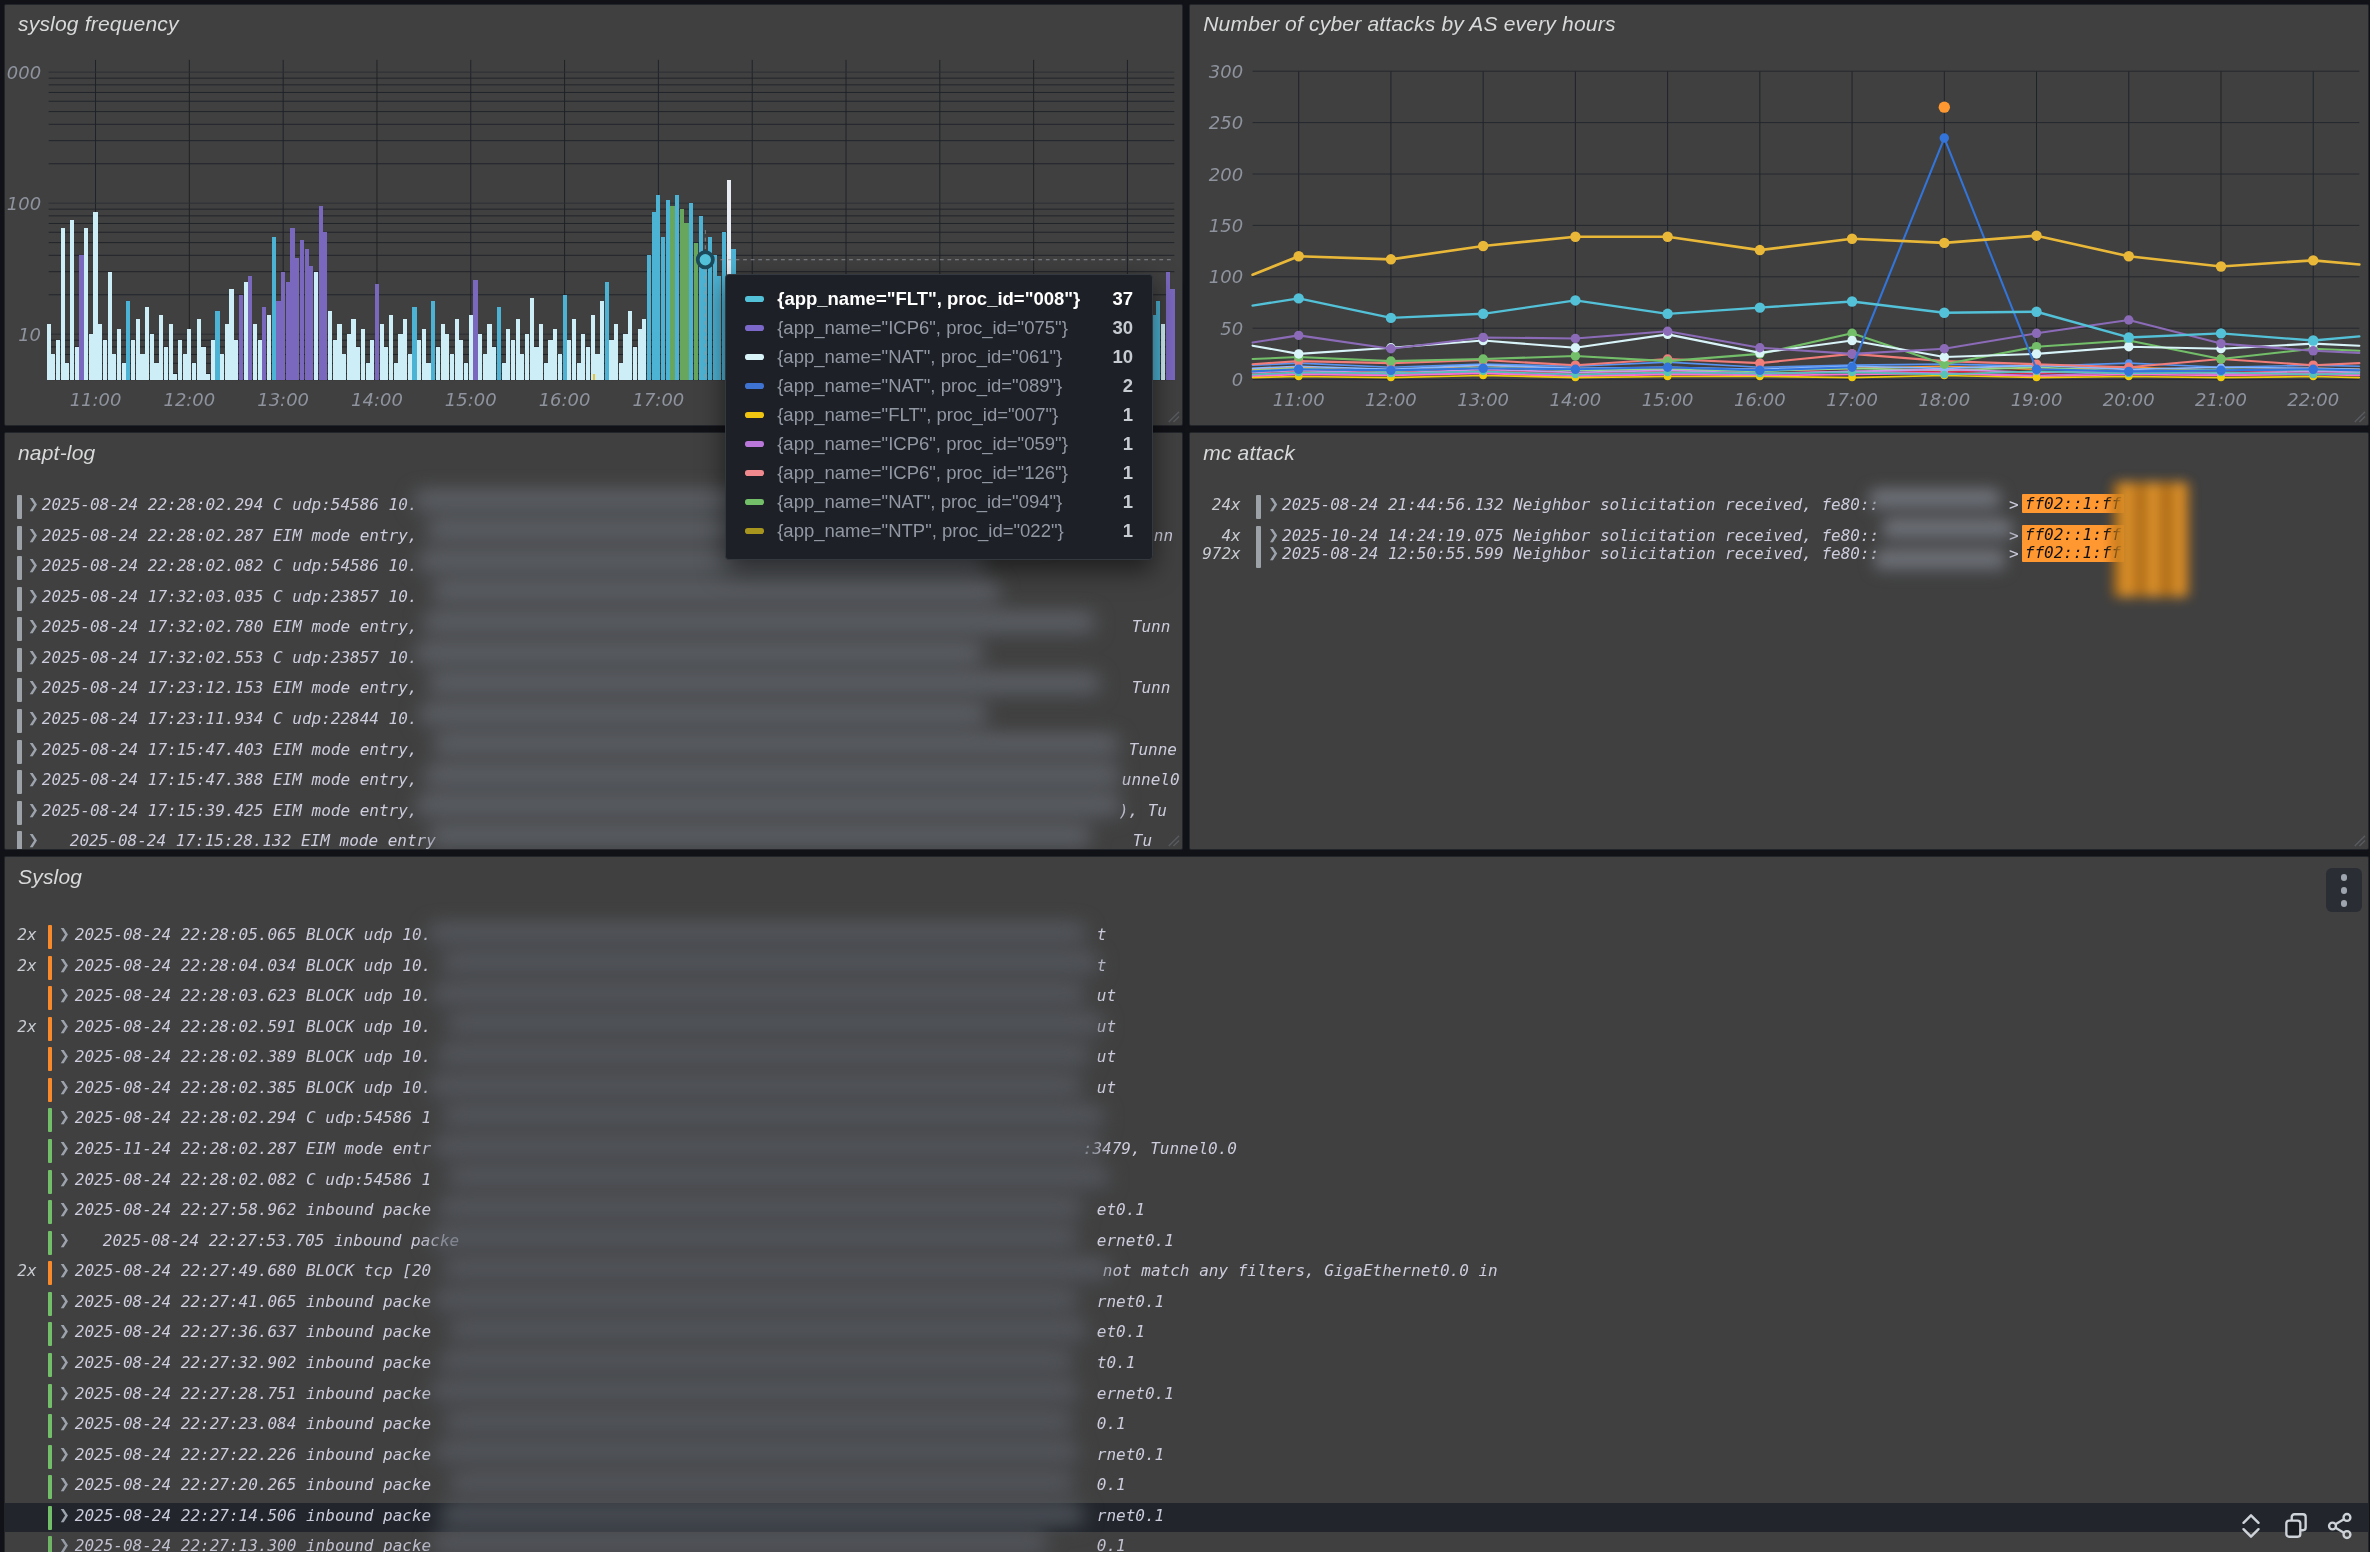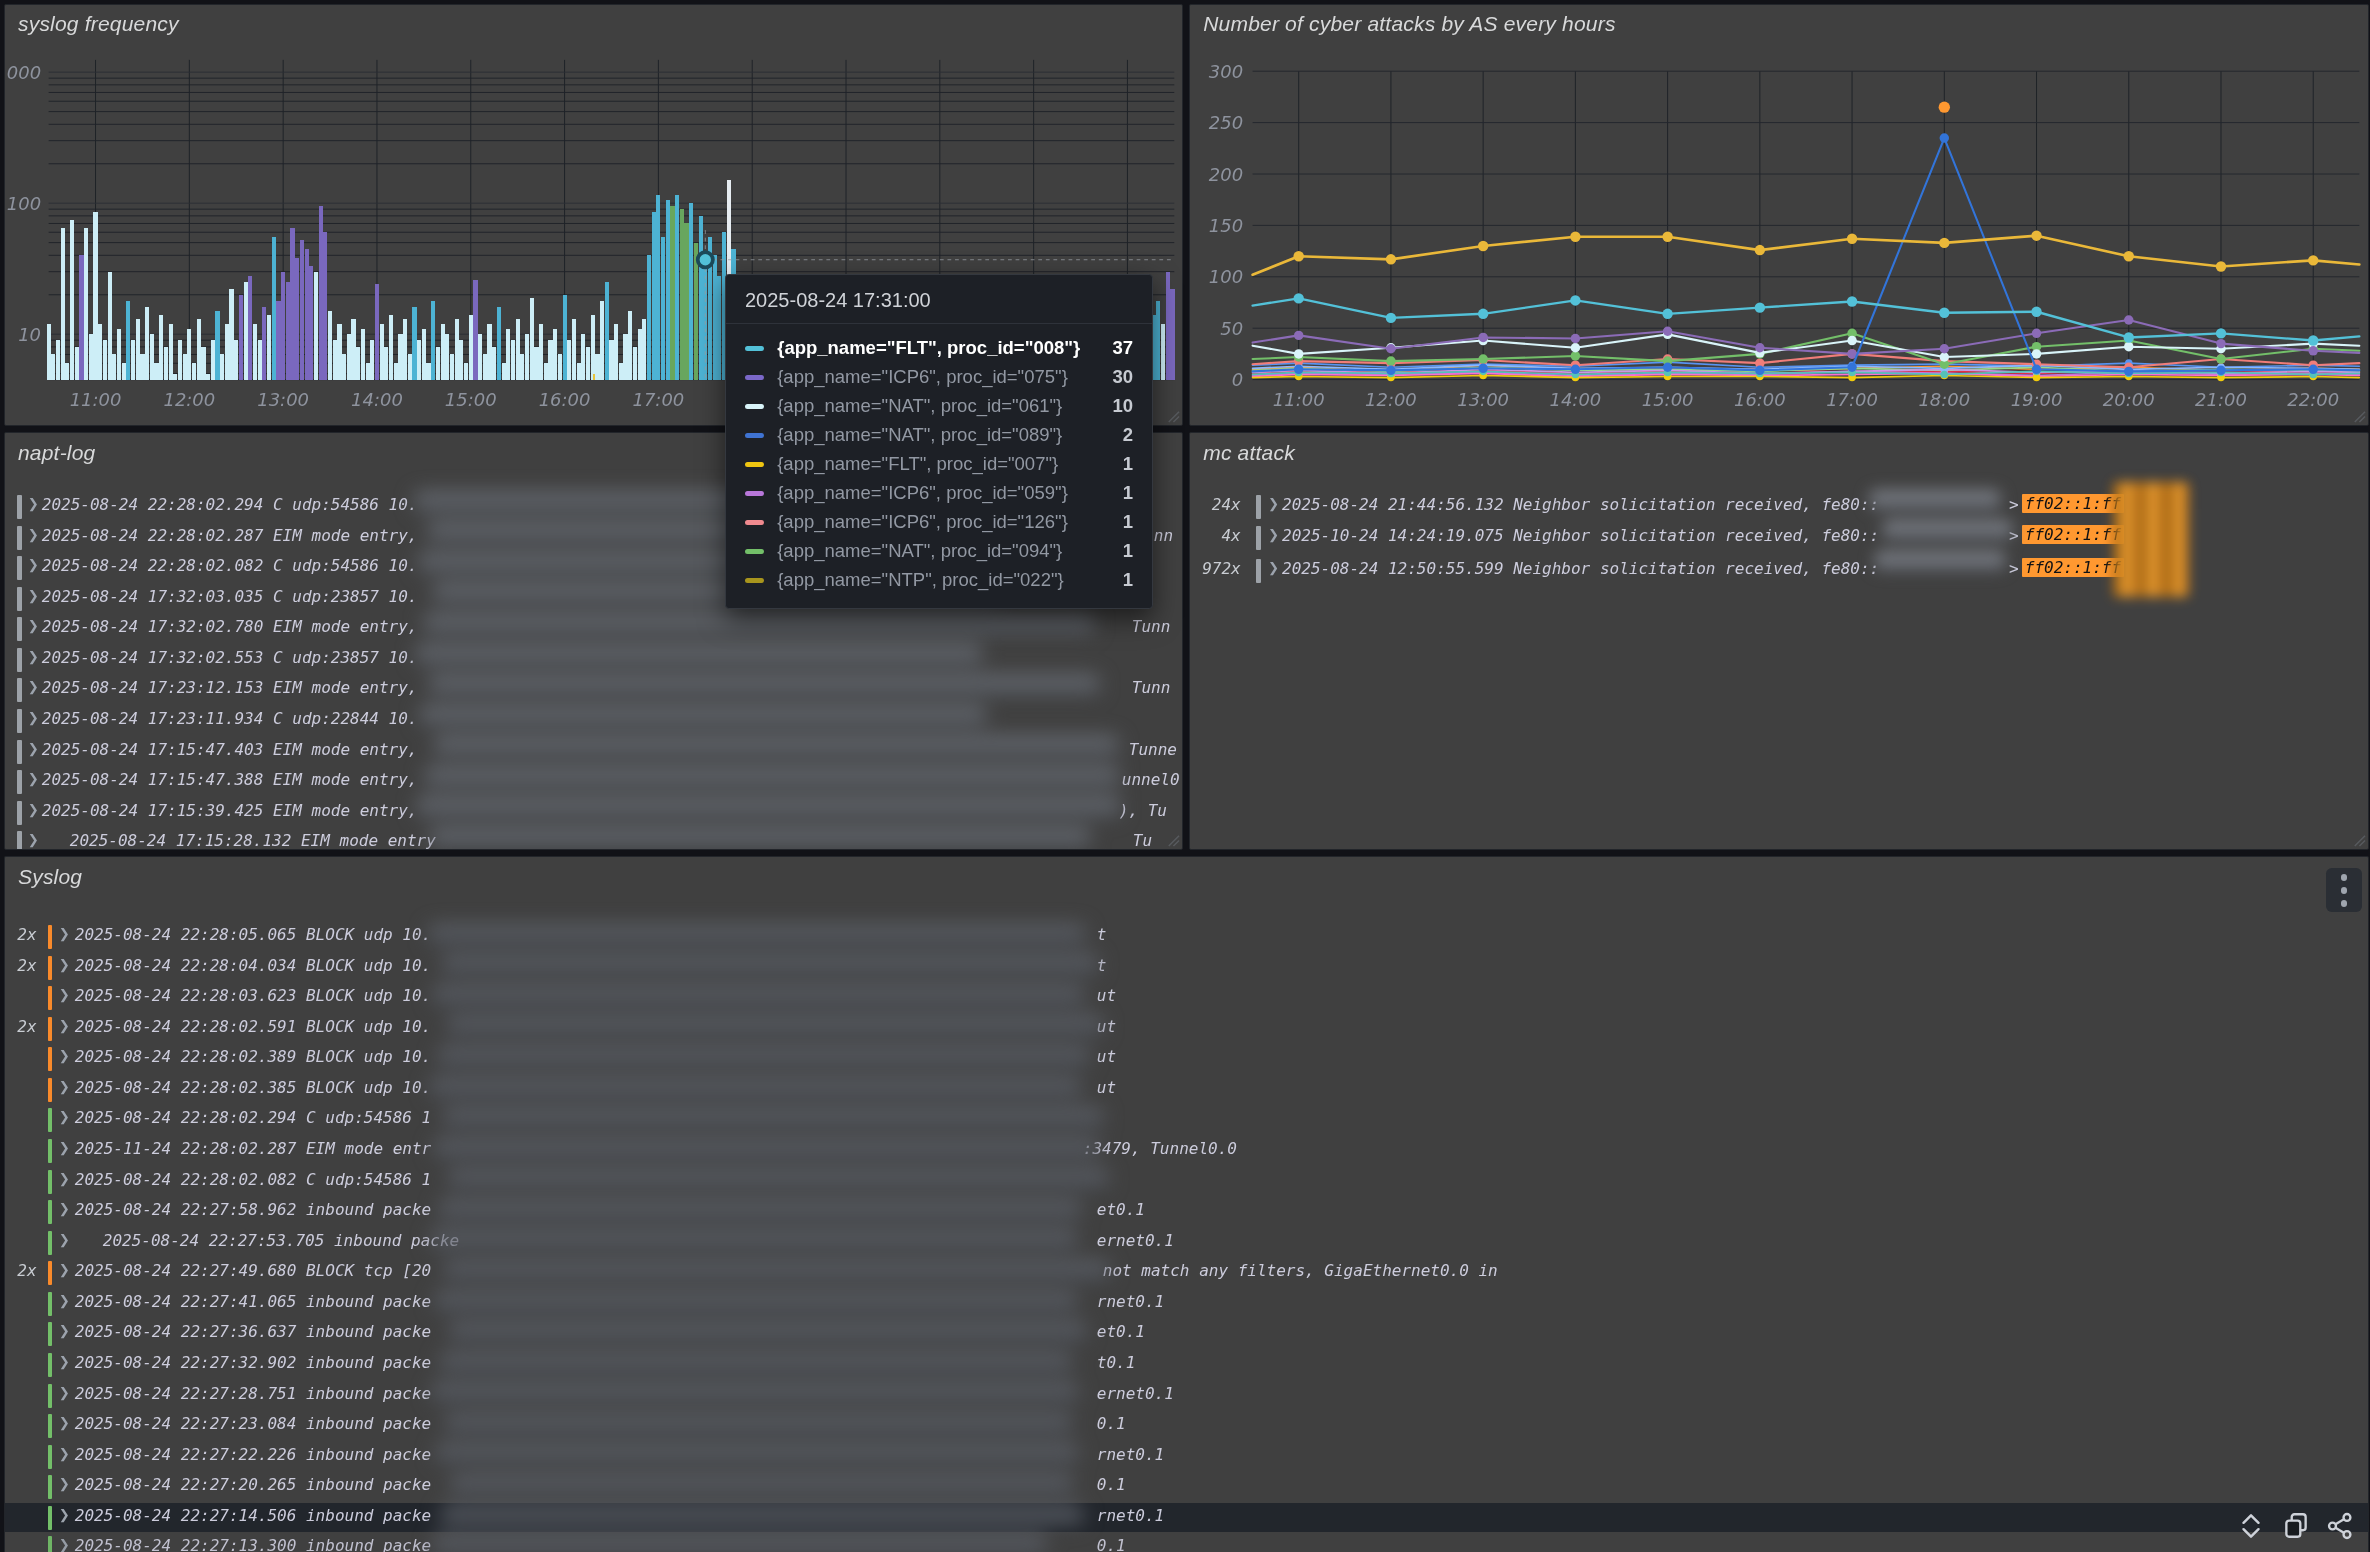--- a/index.html
+++ b/index.html
@@ -640,21 +640,21 @@
           <div class="hlt" style="left: 832px;">ff02::1:ff</div>
         </div>
         <div class="lrow" style="top: 31px;">
           <div class="cnt" style="left: 5.7px; width: 45px;">4x</div>
           <div class="lvl" style="left: 66px; background: rgb(157, 162, 168);"></div>
           <div class="chv" style="left: 78px;">❯</div>
           <div class="msg" style="left: 92px;">2025-10-24 14:24:19.075 Neighbor solicitation received, fe80::</div>
           <div class="arr" style="left: 819px;">&gt;</div>
           <div class="hlt" style="left: 832px;">ff02::1:ff</div>
         </div>
-        <div class="lrow" style="top: 64px;">
+        <div class="lrow" style="top: 49px;">
           <div class="cnt" style="left: 5.7px; width: 45px;">972x</div>
           <div class="lvl" style="left: 66px; background: rgb(157, 162, 168);"></div>
           <div class="chv" style="left: 78px;">❯</div>
           <div class="msg" style="left: 92px;">2025-08-24 12:50:55.599 Neighbor solicitation received, fe80::</div>
           <div class="arr" style="left: 819px;">&gt;</div>
           <div class="hlt" style="left: 832px;">ff02::1:ff</div>
         </div>
       </div>
     <div class="blurbox" id="mc-blur" style="left:679px;top:53px;width:137px;height:112px;filter:blur(7.6px)">
         <div class="stripe" style="top: 3.8px; left: 0px; width: 132px; background: linear-gradient(rgb(138, 142, 150), rgb(90, 94, 102)); opacity: 0.88;"></div>
@@ -840,21 +840,20 @@
         <div class="stripe" style="top: 462px; left: 2.8px; width: 648px; background: linear-gradient(rgb(106, 110, 118), rgb(65, 69, 76)); opacity: 0.88;"></div>
         <div class="stripe" style="top: 493px; left: 16px; width: 629px; background: linear-gradient(rgb(106, 110, 118), rgb(65, 69, 76)); opacity: 0.88;"></div>
         <div class="stripe" style="top: 523px; left: 7.6px; width: 644px; background: linear-gradient(rgb(106, 110, 118), rgb(65, 69, 76)); opacity: 0.88;"></div>
         <div class="stripe" style="top: 554px; left: 21px; width: 625px; background: linear-gradient(rgb(106, 110, 118), rgb(65, 69, 76)); opacity: 0.88;"></div>
         <div class="stripe" style="top: 585px; left: 12.3px; width: 644px; background: linear-gradient(rgb(106, 110, 118), rgb(65, 69, 76)); opacity: 0.88;"></div>
         <div class="stripe" style="top: 615px; left: 3.8px; width: 615px; background: linear-gradient(rgb(106, 110, 118), rgb(65, 69, 76)); opacity: 0.88;"></div>
       </div>
   </section>
 
   <div class="tooltip">
-    <div class="tt-title">2025-08-24 17:31:00</div>
     <div class="tt-rows" id="tt-rows">
         <div class="tt-row first">
           <div class="chip" style="background: rgb(83, 193, 216);"></div>
           <div class="lbl">{app_name="FLT", proc_id="008"}</div>
           <div class="val">37</div>
         </div>
         <div class="tt-row">
           <div class="chip" style="background: rgb(123, 104, 201);"></div>
           <div class="lbl">{app_name="ICP6", proc_id="075"}</div>
           <div class="val">30</div>

